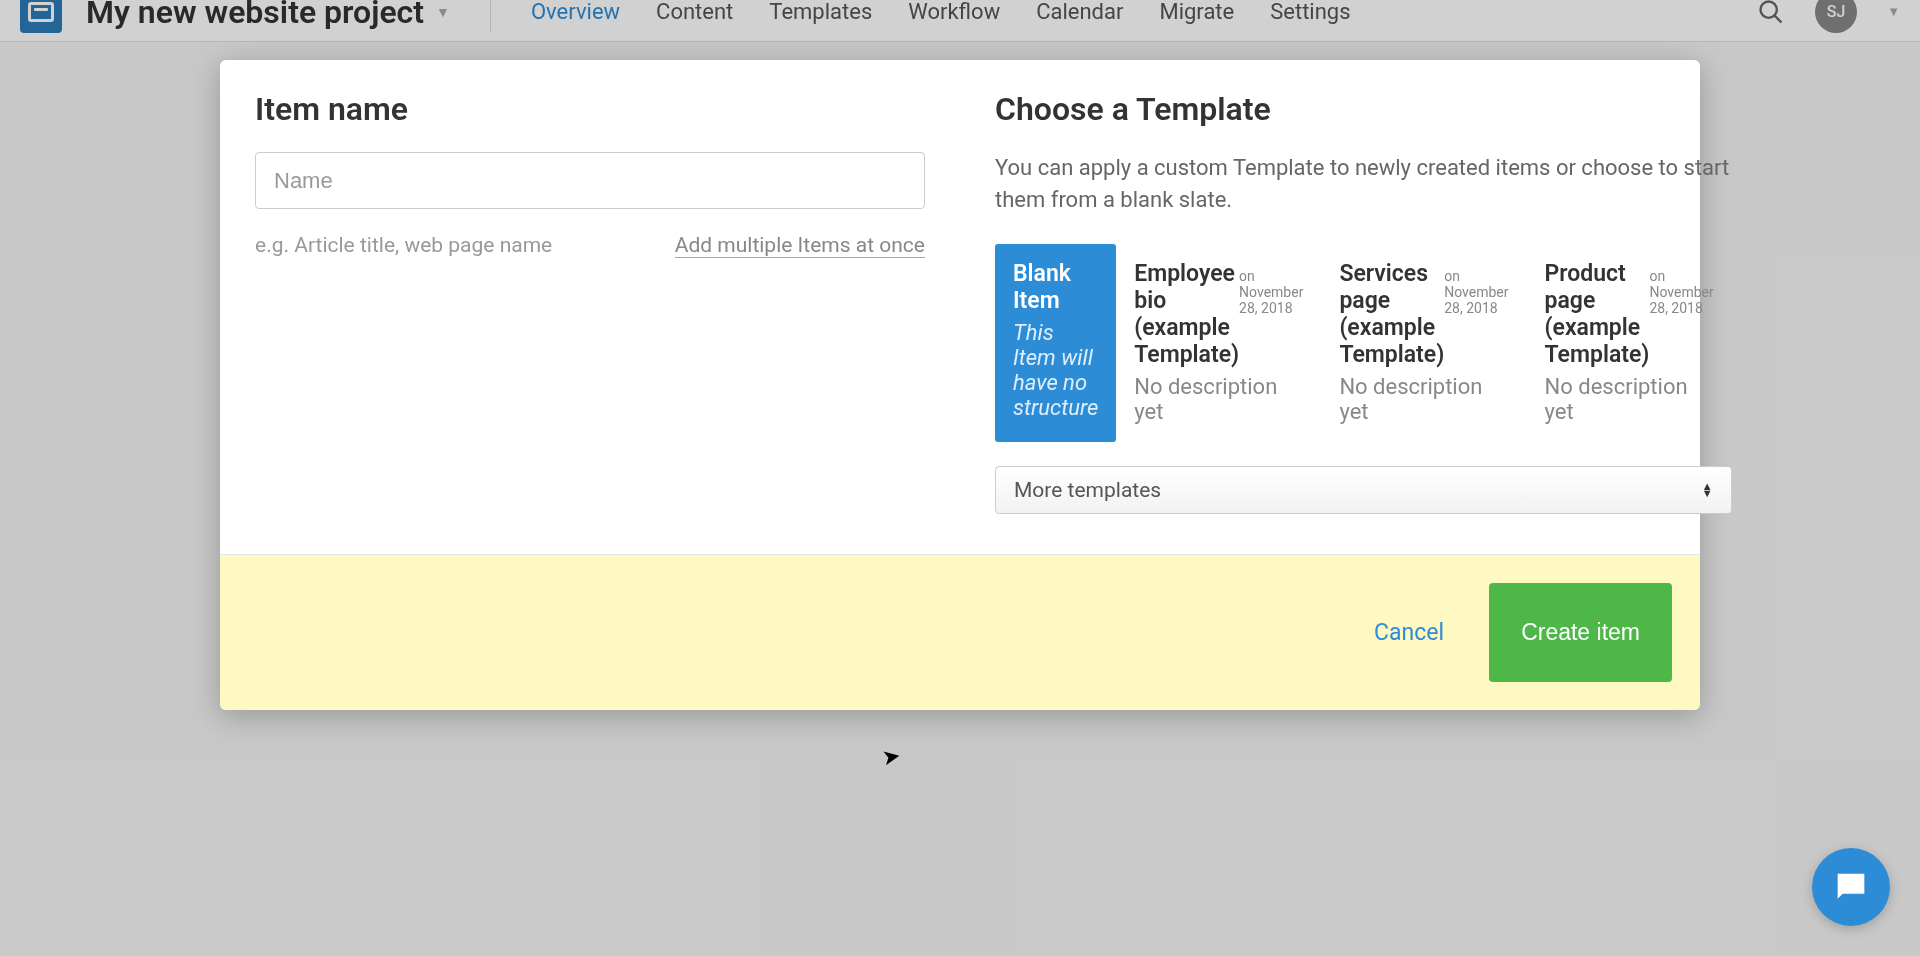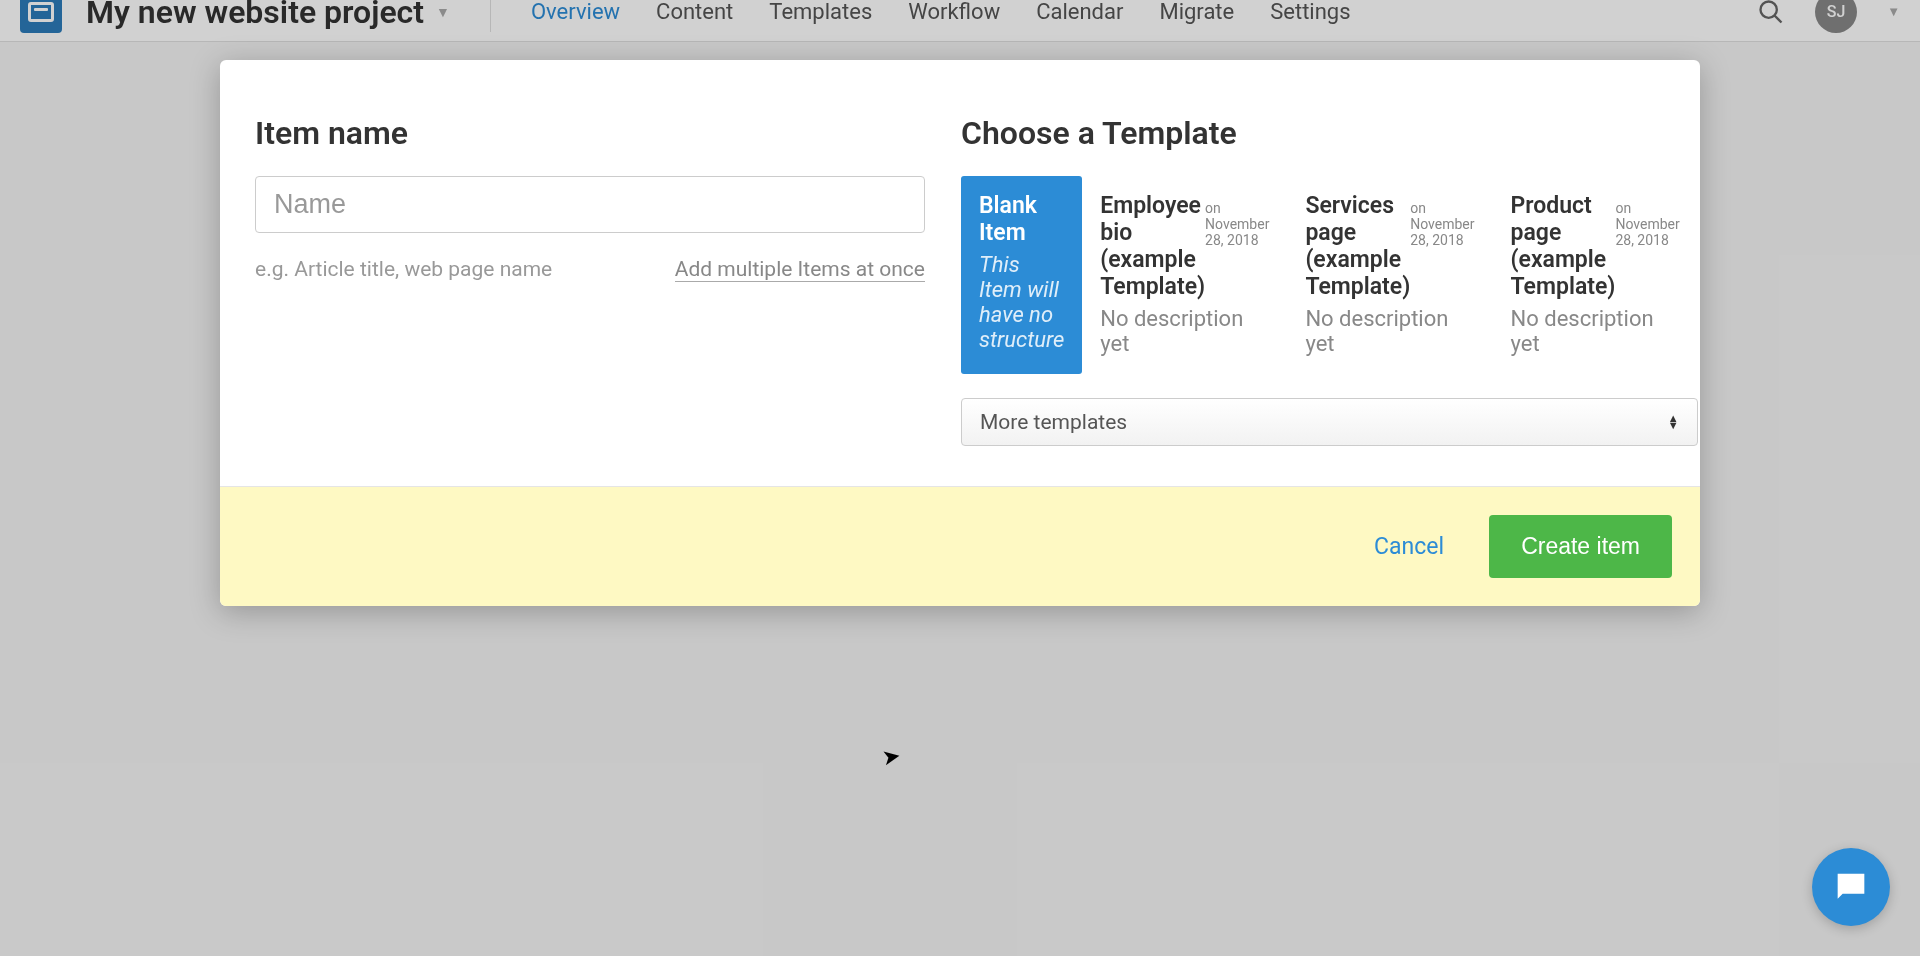--- a/index.html
+++ b/index.html
@@ -123,42 +123,41 @@
       background: #fff;
       border-radius: 6px;
       margin-top: 60px;
       box-shadow: 0 6px 30px rgba(0,0,0,0.25);
       display: flex;
       flex-direction: column;
     }
     .modal-body {
       display: flex;
       padding: 30px 17px 40px 35px;
-      gap: 36px;
-      margin-top: 24px;
+      gap: 70px;
     }
     .left-col {
       flex: 0 0 670px;
     }
     .right-col {
       flex: 1;
     }
     .section-title {
       font-size: 32px;
       font-weight: 600;
       color: #333;
       margin-bottom: 24px;
     }
     .name-input {
       width: 100%;
       height: 57px;
       border: 1px solid #ccc;
       border-radius: 4px;
       padding: 0 18px;
-      font-size: 27px;
+      font-size: 22px;
       color: #333;
     }
     .name-input::placeholder {
       color: #999;
     }
     .input-hint-row {
       display: flex;
       justify-content: space-between;
       margin-top: 24px;
     }
@@ -250,21 +249,21 @@
     }
     .cancel-link {
       font-size: 23px;
       color: #2c8cd6;
       cursor: pointer;
     }
     .create-btn {
       background: #4db748;
       color: #fff;
       font-size: 23px;
-      padding: 18px 32px;
+      padding: 36px 32px;
       border-radius: 4px;
       border: none;
       cursor: pointer;
     }
     .chat-bubble {
       position: absolute;
       bottom: 30px;
       right: 30px;
       width: 78px;
       height: 78px;
@@ -326,20 +325,21 @@
       <div class="left-col">
         <div class="section-title">Item name</div>
         <input class="name-input" type="text" placeholder="Name" style="">
         <div class="input-hint-row">
           <div class="hint-text">e.g. Article title, web page name</div>
           <div class="multi-link">Add multiple Items at once</div>
         </div>
       </div>
       <div class="right-col">
         <div class="section-title">Choose a Template</div>
+        <div class="template-desc">You can apply a custom Template to newly created items or choose to start them from a blank slate.</div>
         <div class="template-list">
           <div class="template-item selected">
             <div class="template-item-header">
               <div class="template-item-name">Blank Item</div>
               <div class="template-item-date"></div>
             </div>
             <div class="template-item-sub">This Item will have no structure</div>
           </div>
           <div class="template-item">
             <div class="template-item-header">

